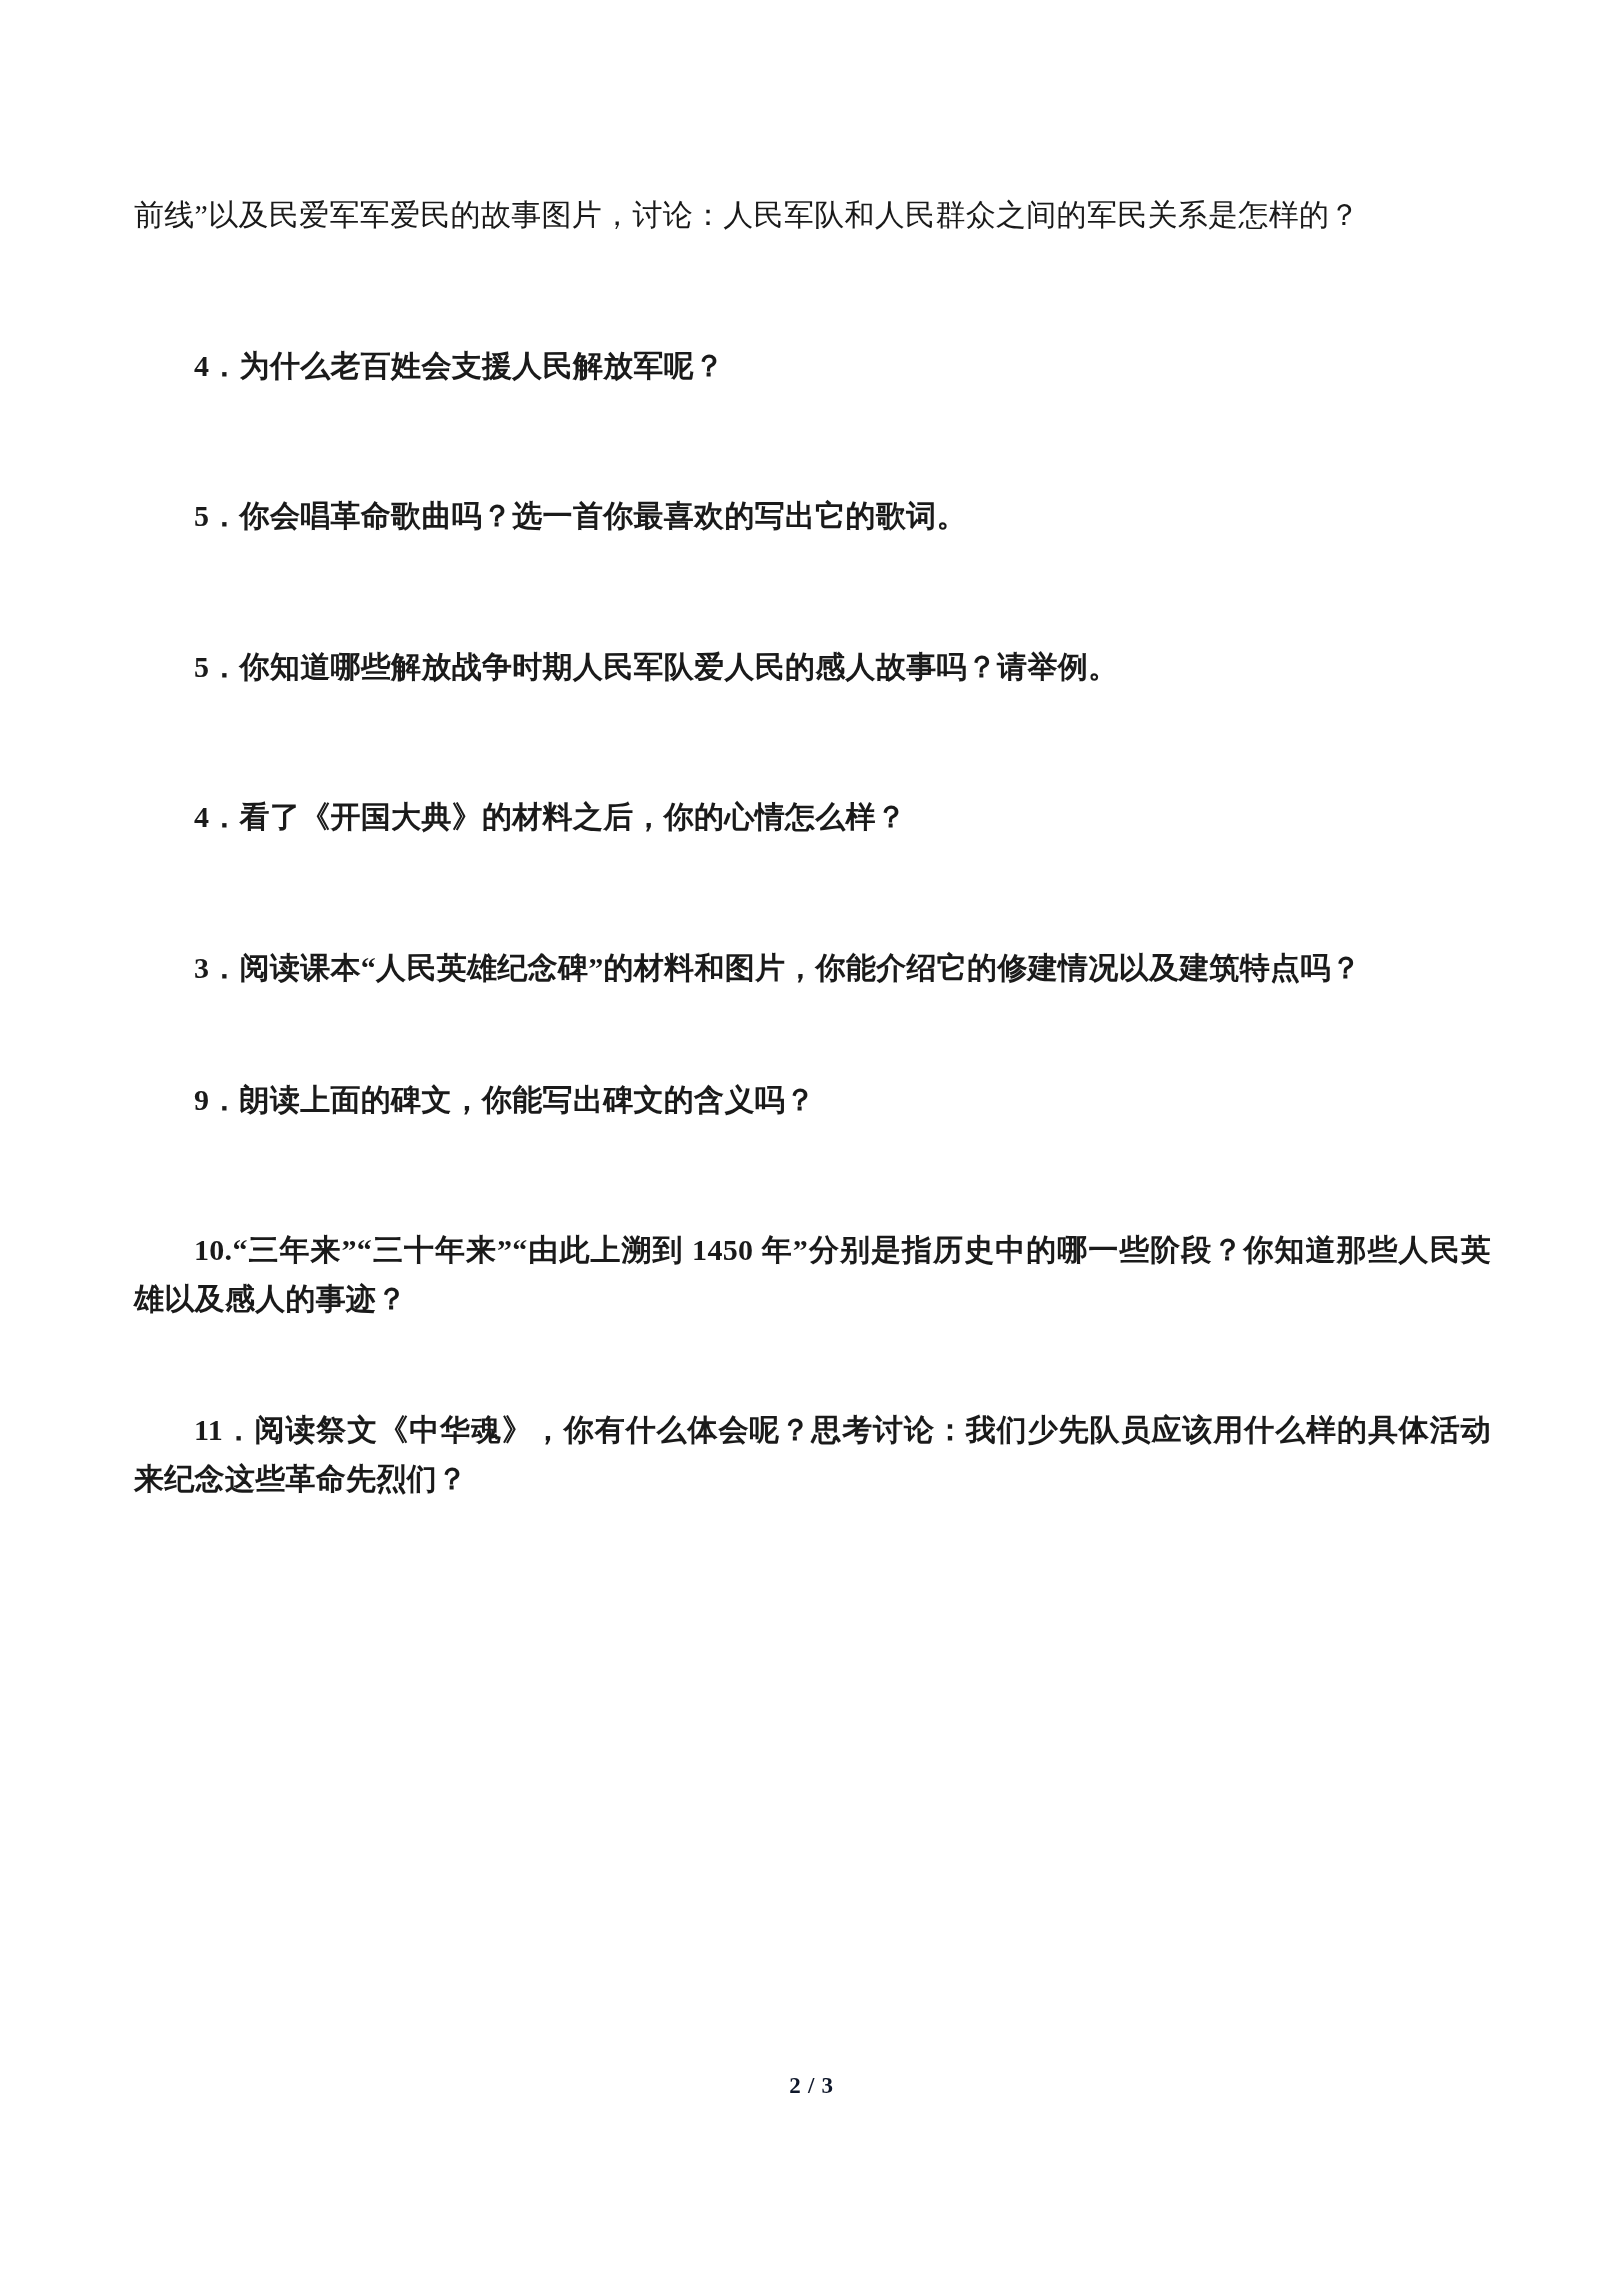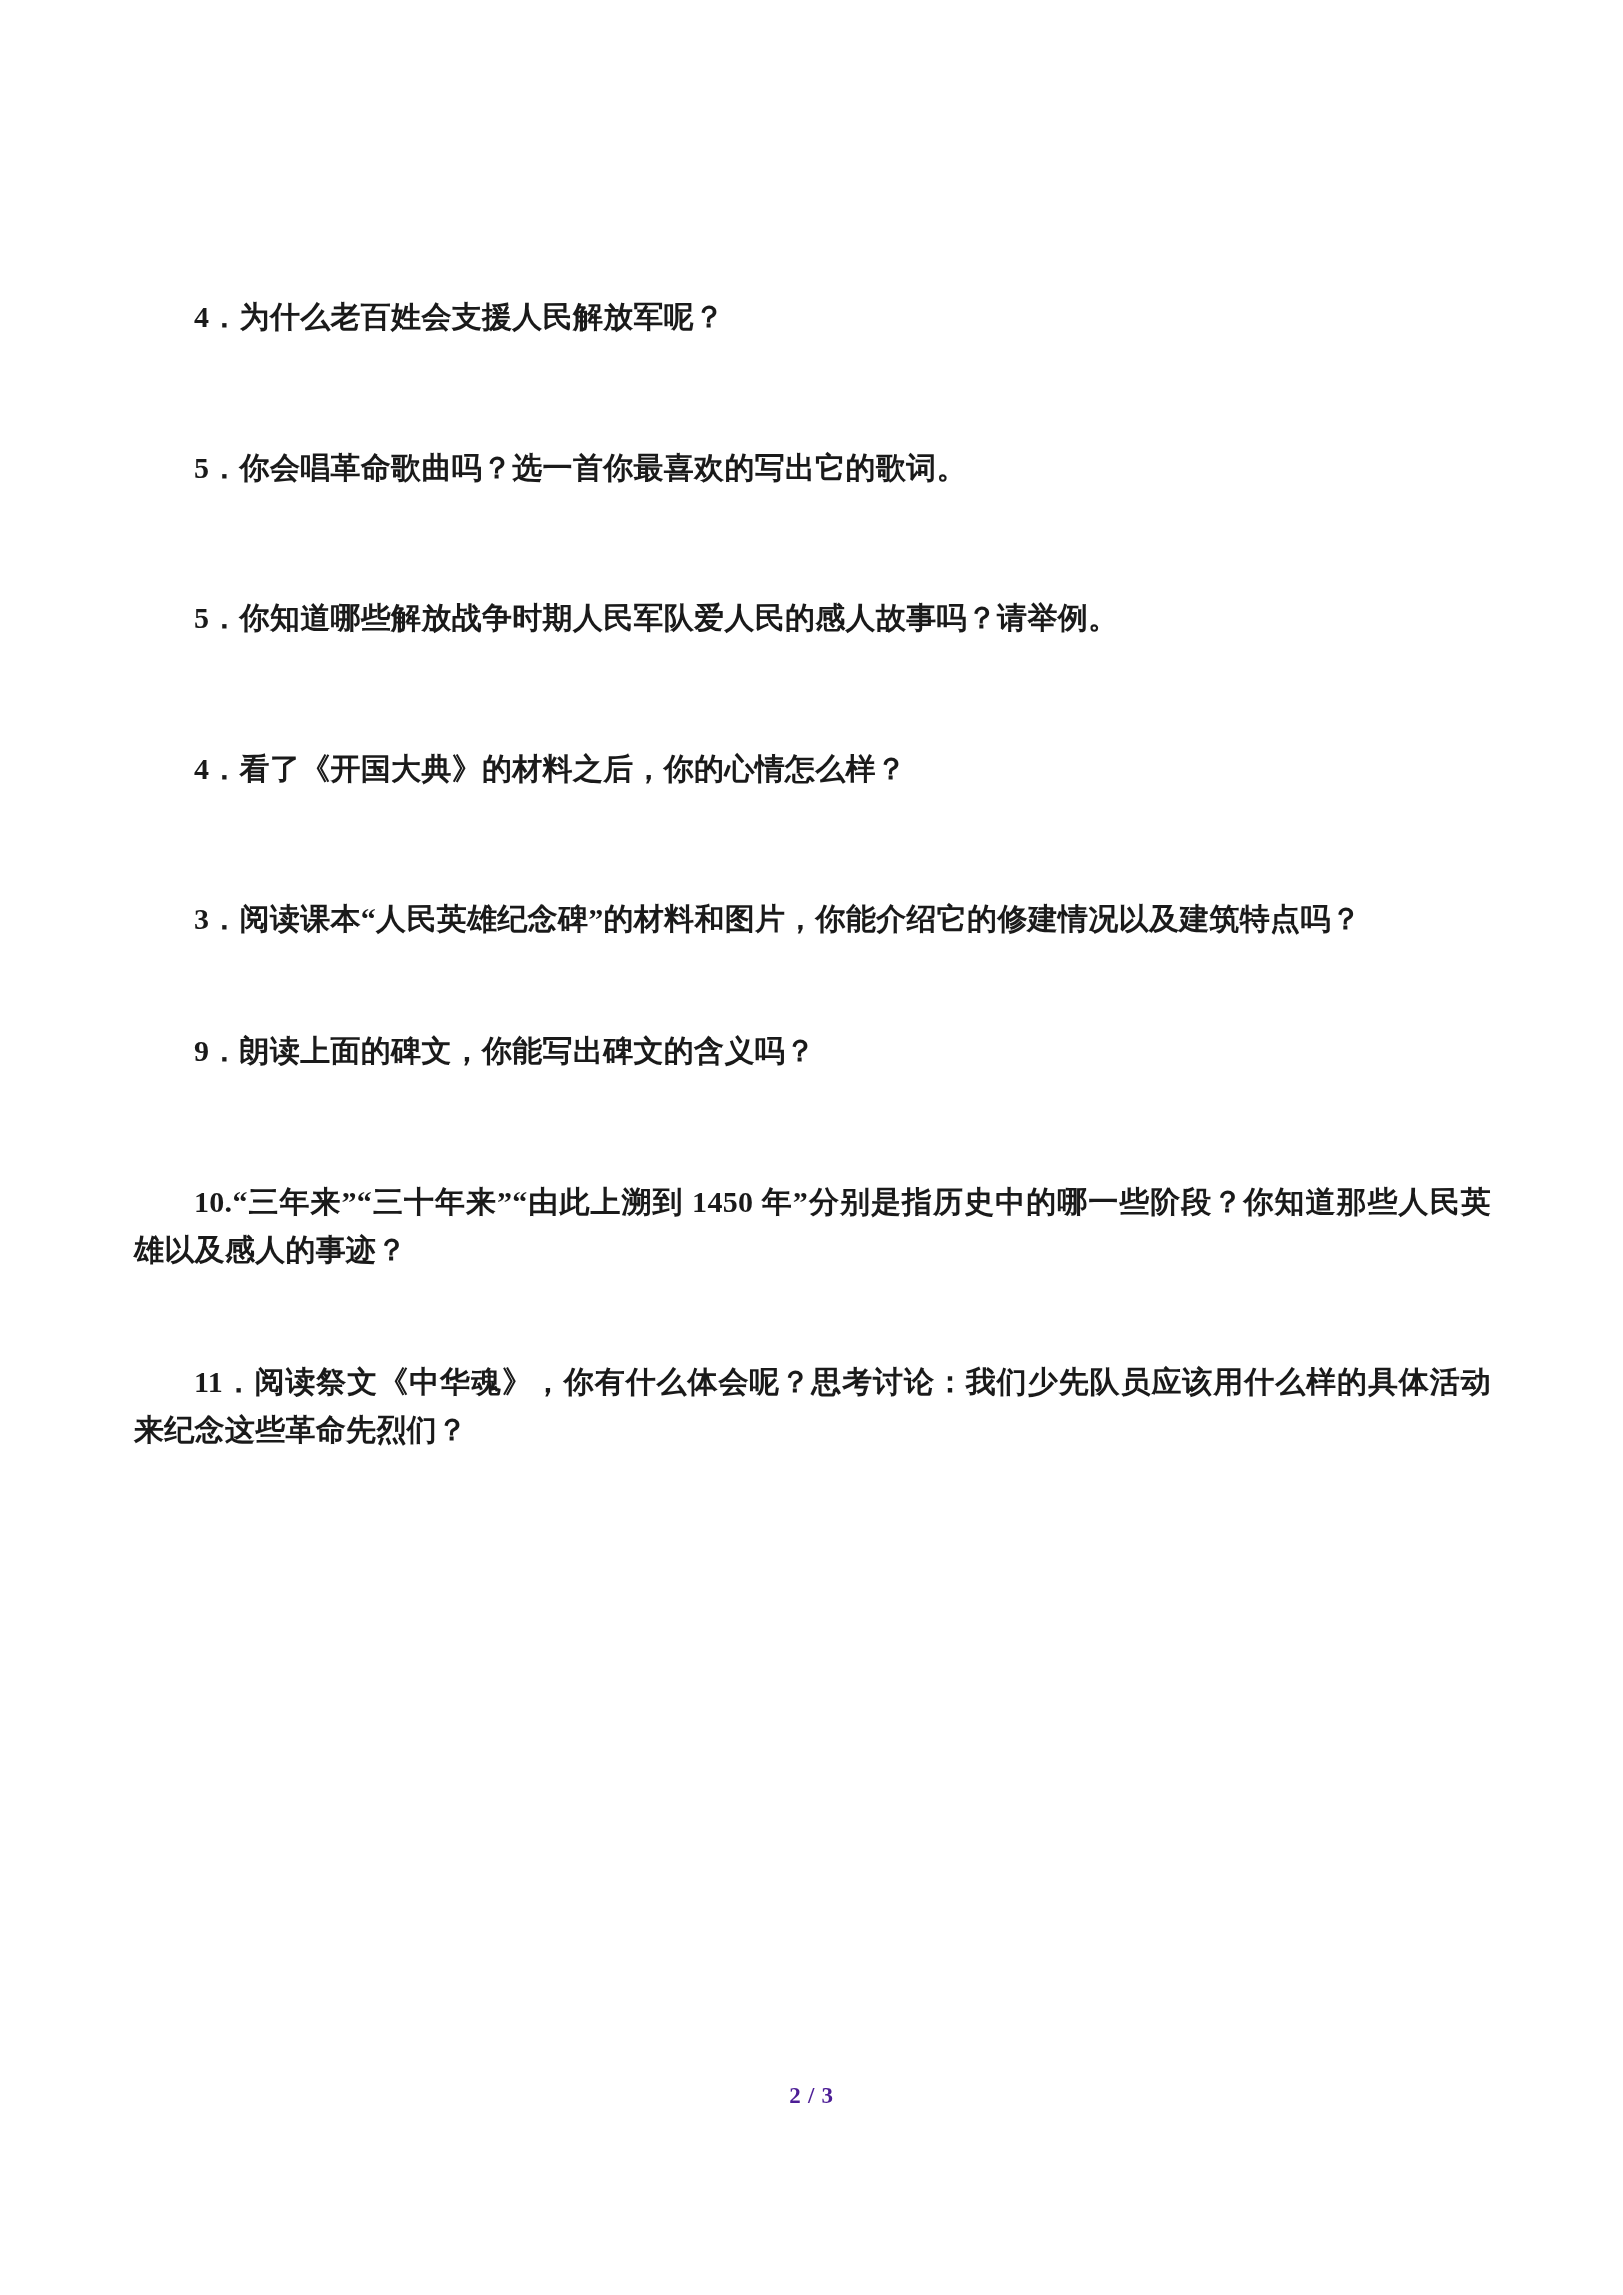--- a/index.html
+++ b/index.html
@@ -44,32 +44,32 @@
   }
   .footer {
     position: absolute;
     left: 0;
     right: 0;
     top: 2073px;
     text-align: center;
     font-size: 23px;
     font-weight: bold;
     font-family: "Liberation Serif", "DejaVu Serif", serif;
-    color: #4c1d95;
+    color: #0f172a;
     letter-spacing: 0.7px;
-    margin-top: 10px;
   }
 </style>
 </head>
 <body>
 
 <div class="page">
 
   <div class="content">
 
+    <p class="para block">前线”以及民爱军军爱民的故事图片，讨论：人民军队和人民群众之间的军民关系是怎样的？</p>
 
     <div class="spacer-lg"></div>
     <p class="para indent block">4．为什么老百姓会支援人民解放军呢？</p>
 
     <div class="spacer-lg"></div>
     <p class="para indent block">5．你会唱革命歌曲吗？选一首你最喜欢的写出它的歌词。</p>
 
     <div class="spacer-lg"></div>
     <p class="para indent block">5．你知道哪些解放战争时期人民军队爱人民的感人故事吗？请举例。</p>
 

